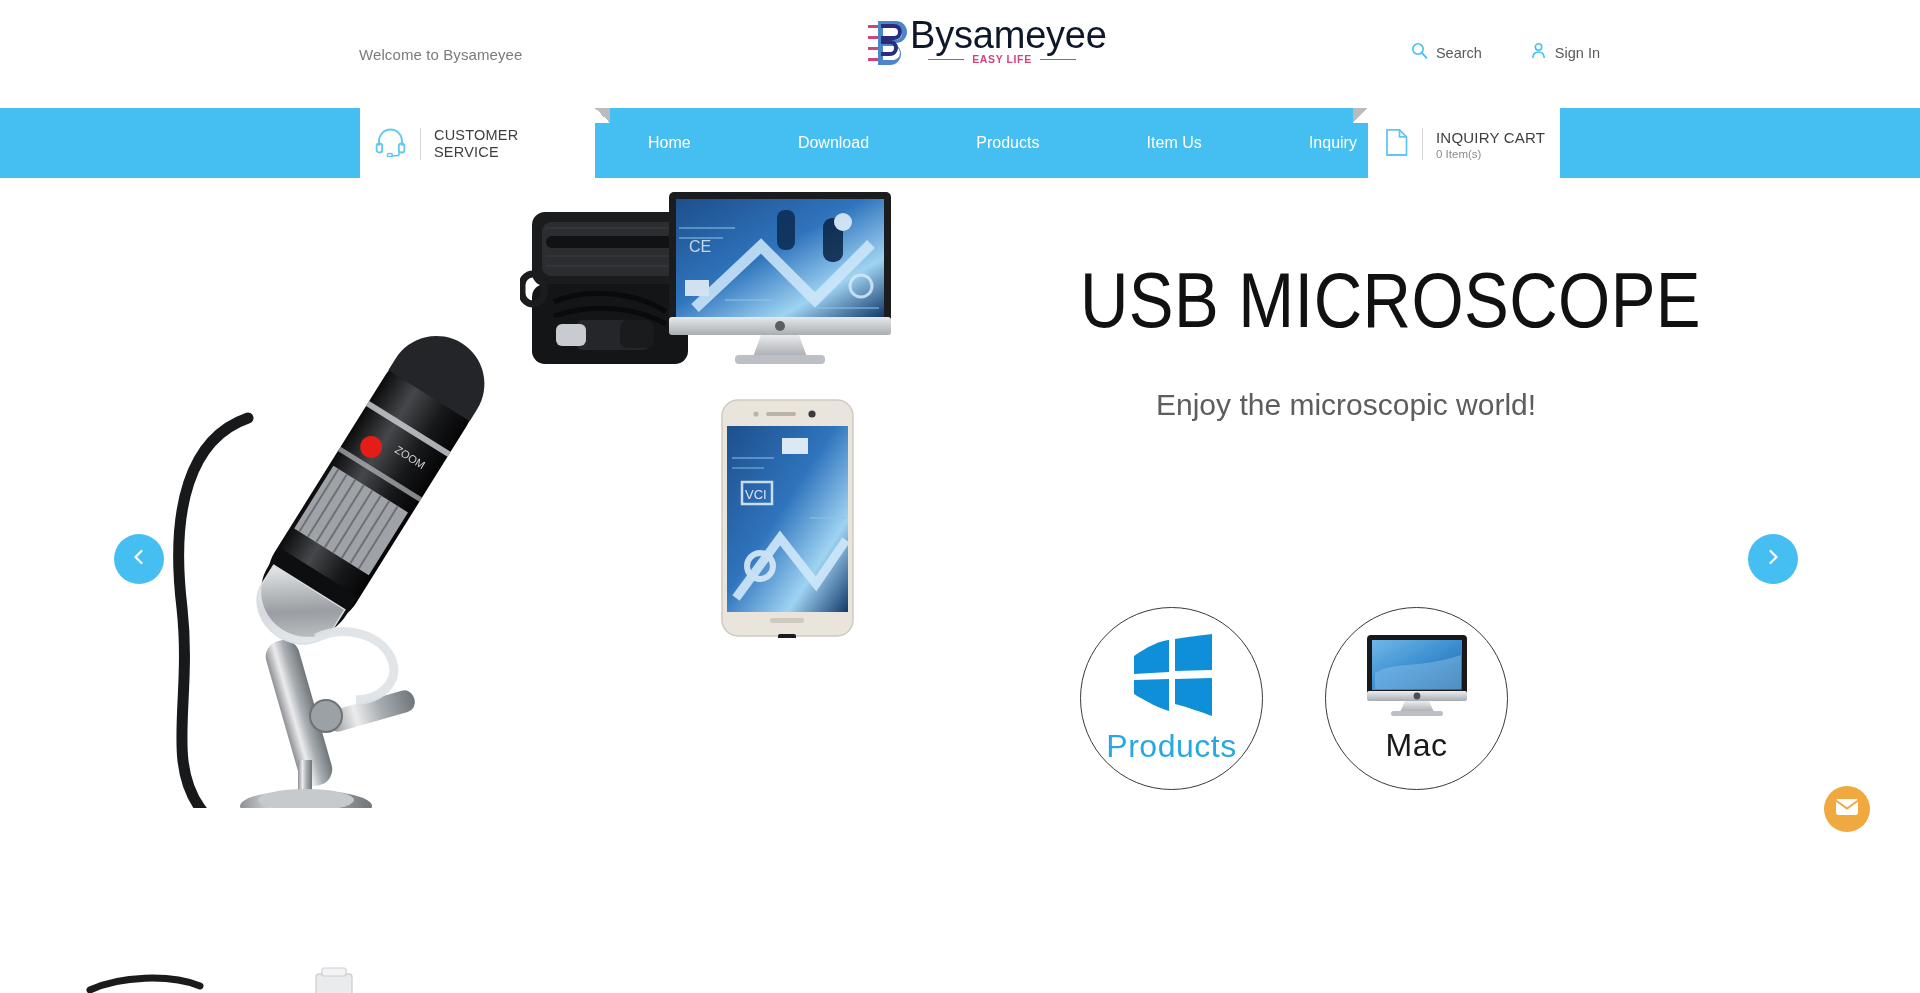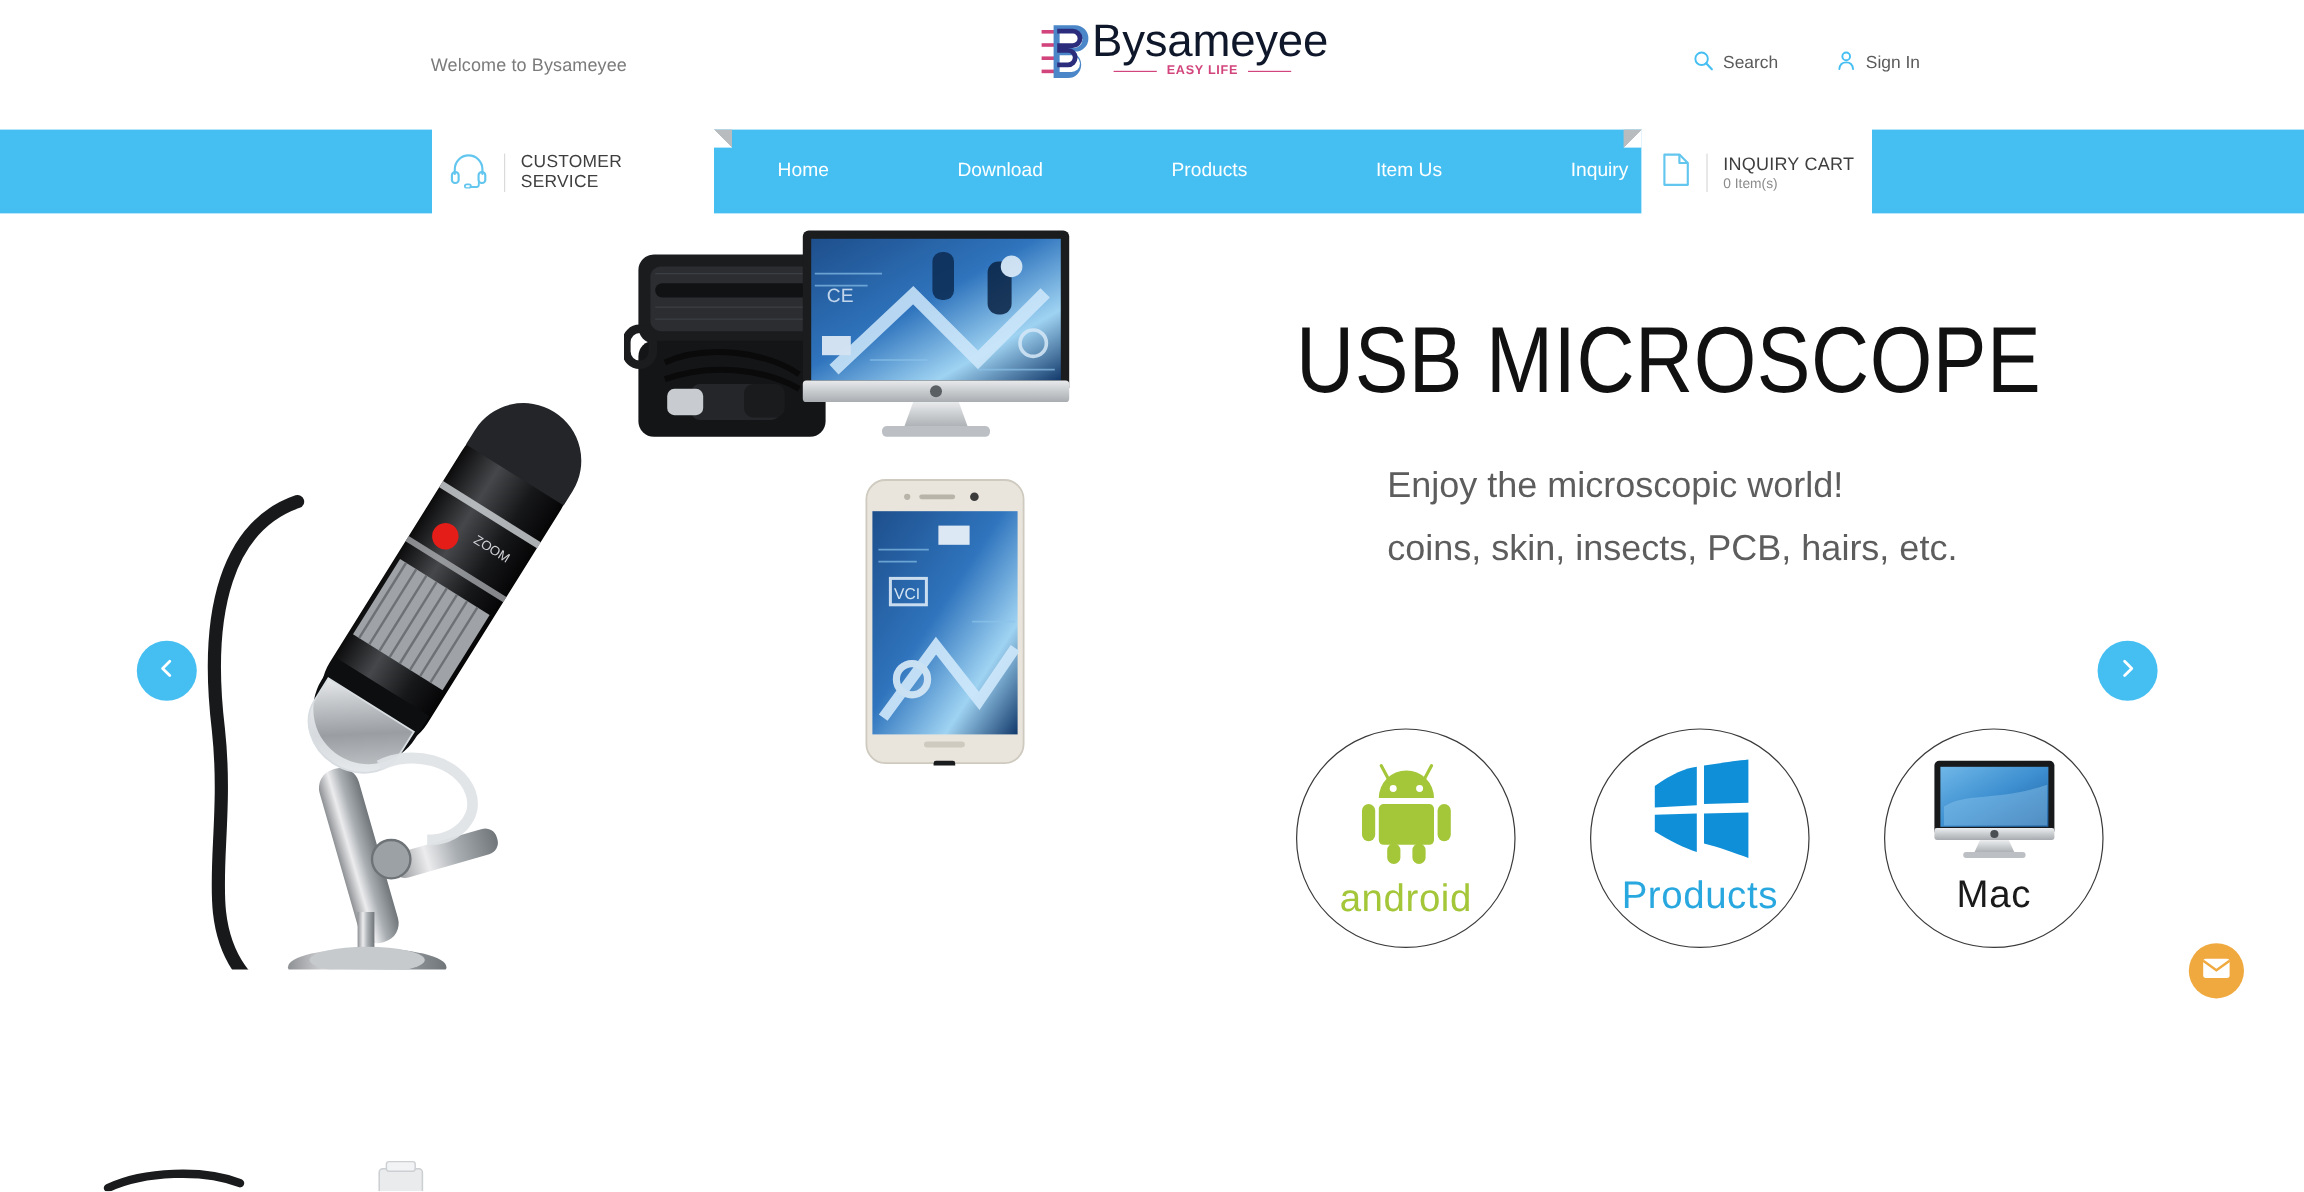--- a/index.html
+++ b/index.html
@@ -383,45 +383,25 @@
         </g>
         <rect x="50" y="220" width="34" height="5" rx="2.5" fill="#cfcabf"></rect>
         <rect x="58" y="236" width="18" height="12" rx="2" fill="#1a1b1d"></rect>
       </svg>
     </div>
 
     <div class="hero-copy">
       <div class="hero-title">USB MICROSCOPE</div>
       <div class="hero-lines">
         <div class="hero-line">Enjoy the microscopic world!</div>
-        <div class="hero-line">coins, skin, insects, PCB, hairs, etc.</div>
       </div>
     </div>
 
     <div class="os-row">
 
-      <div class="os-badge">
-        <span>
-          <svg width="92" height="92" viewBox="0 0 92 92">
-            <g fill="#A4C639">
-              <line x1="25" y1="9" x2="32" y2="22" stroke="#A4C639" stroke-width="2.6" stroke-linecap="round"></line>
-              <line x1="67" y1="9" x2="60" y2="22" stroke="#A4C639" stroke-width="2.6" stroke-linecap="round"></line>
-              <path d="M23 36 a23 23 0 0 1 46 0 z"></path>
-              <circle cx="35" cy="28" r="2.9" fill="#fff"></circle>
-              <circle cx="57" cy="28" r="2.9" fill="#fff"></circle>
-              <rect x="23" y="41" width="46" height="34" rx="4"></rect>
-              <rect x="9" y="41" width="11" height="31" rx="5.5"></rect>
-              <rect x="72" y="41" width="11" height="31" rx="5.5"></rect>
-              <rect x="30" y="74" width="11" height="17" rx="5.5"></rect>
-              <rect x="51" y="74" width="11" height="17" rx="5.5"></rect>
-            </g>
-          </svg>
-        </span>
-        <span class="os-label" style="color:#A4C639;">android</span>
-      </div>
 
       <div class="os-badge">
         <span>
           <svg width="92" height="88" viewBox="0 0 92 88">
             <g fill="#0F8FD8">
               <path d="M8 24 C22 14 34 9 43 8 L43 40 L8 42 Z"></path>
               <path d="M49 7 C62 5 76 3 86 2 L86 38 L49 39 Z"></path>
               <path d="M8 48 L43 47 L43 79 C33 76 21 70 8 62 Z"></path>
               <path d="M49 47 L86 46 L86 84 C75 80 61 75 49 72 Z"></path>
             </g>

